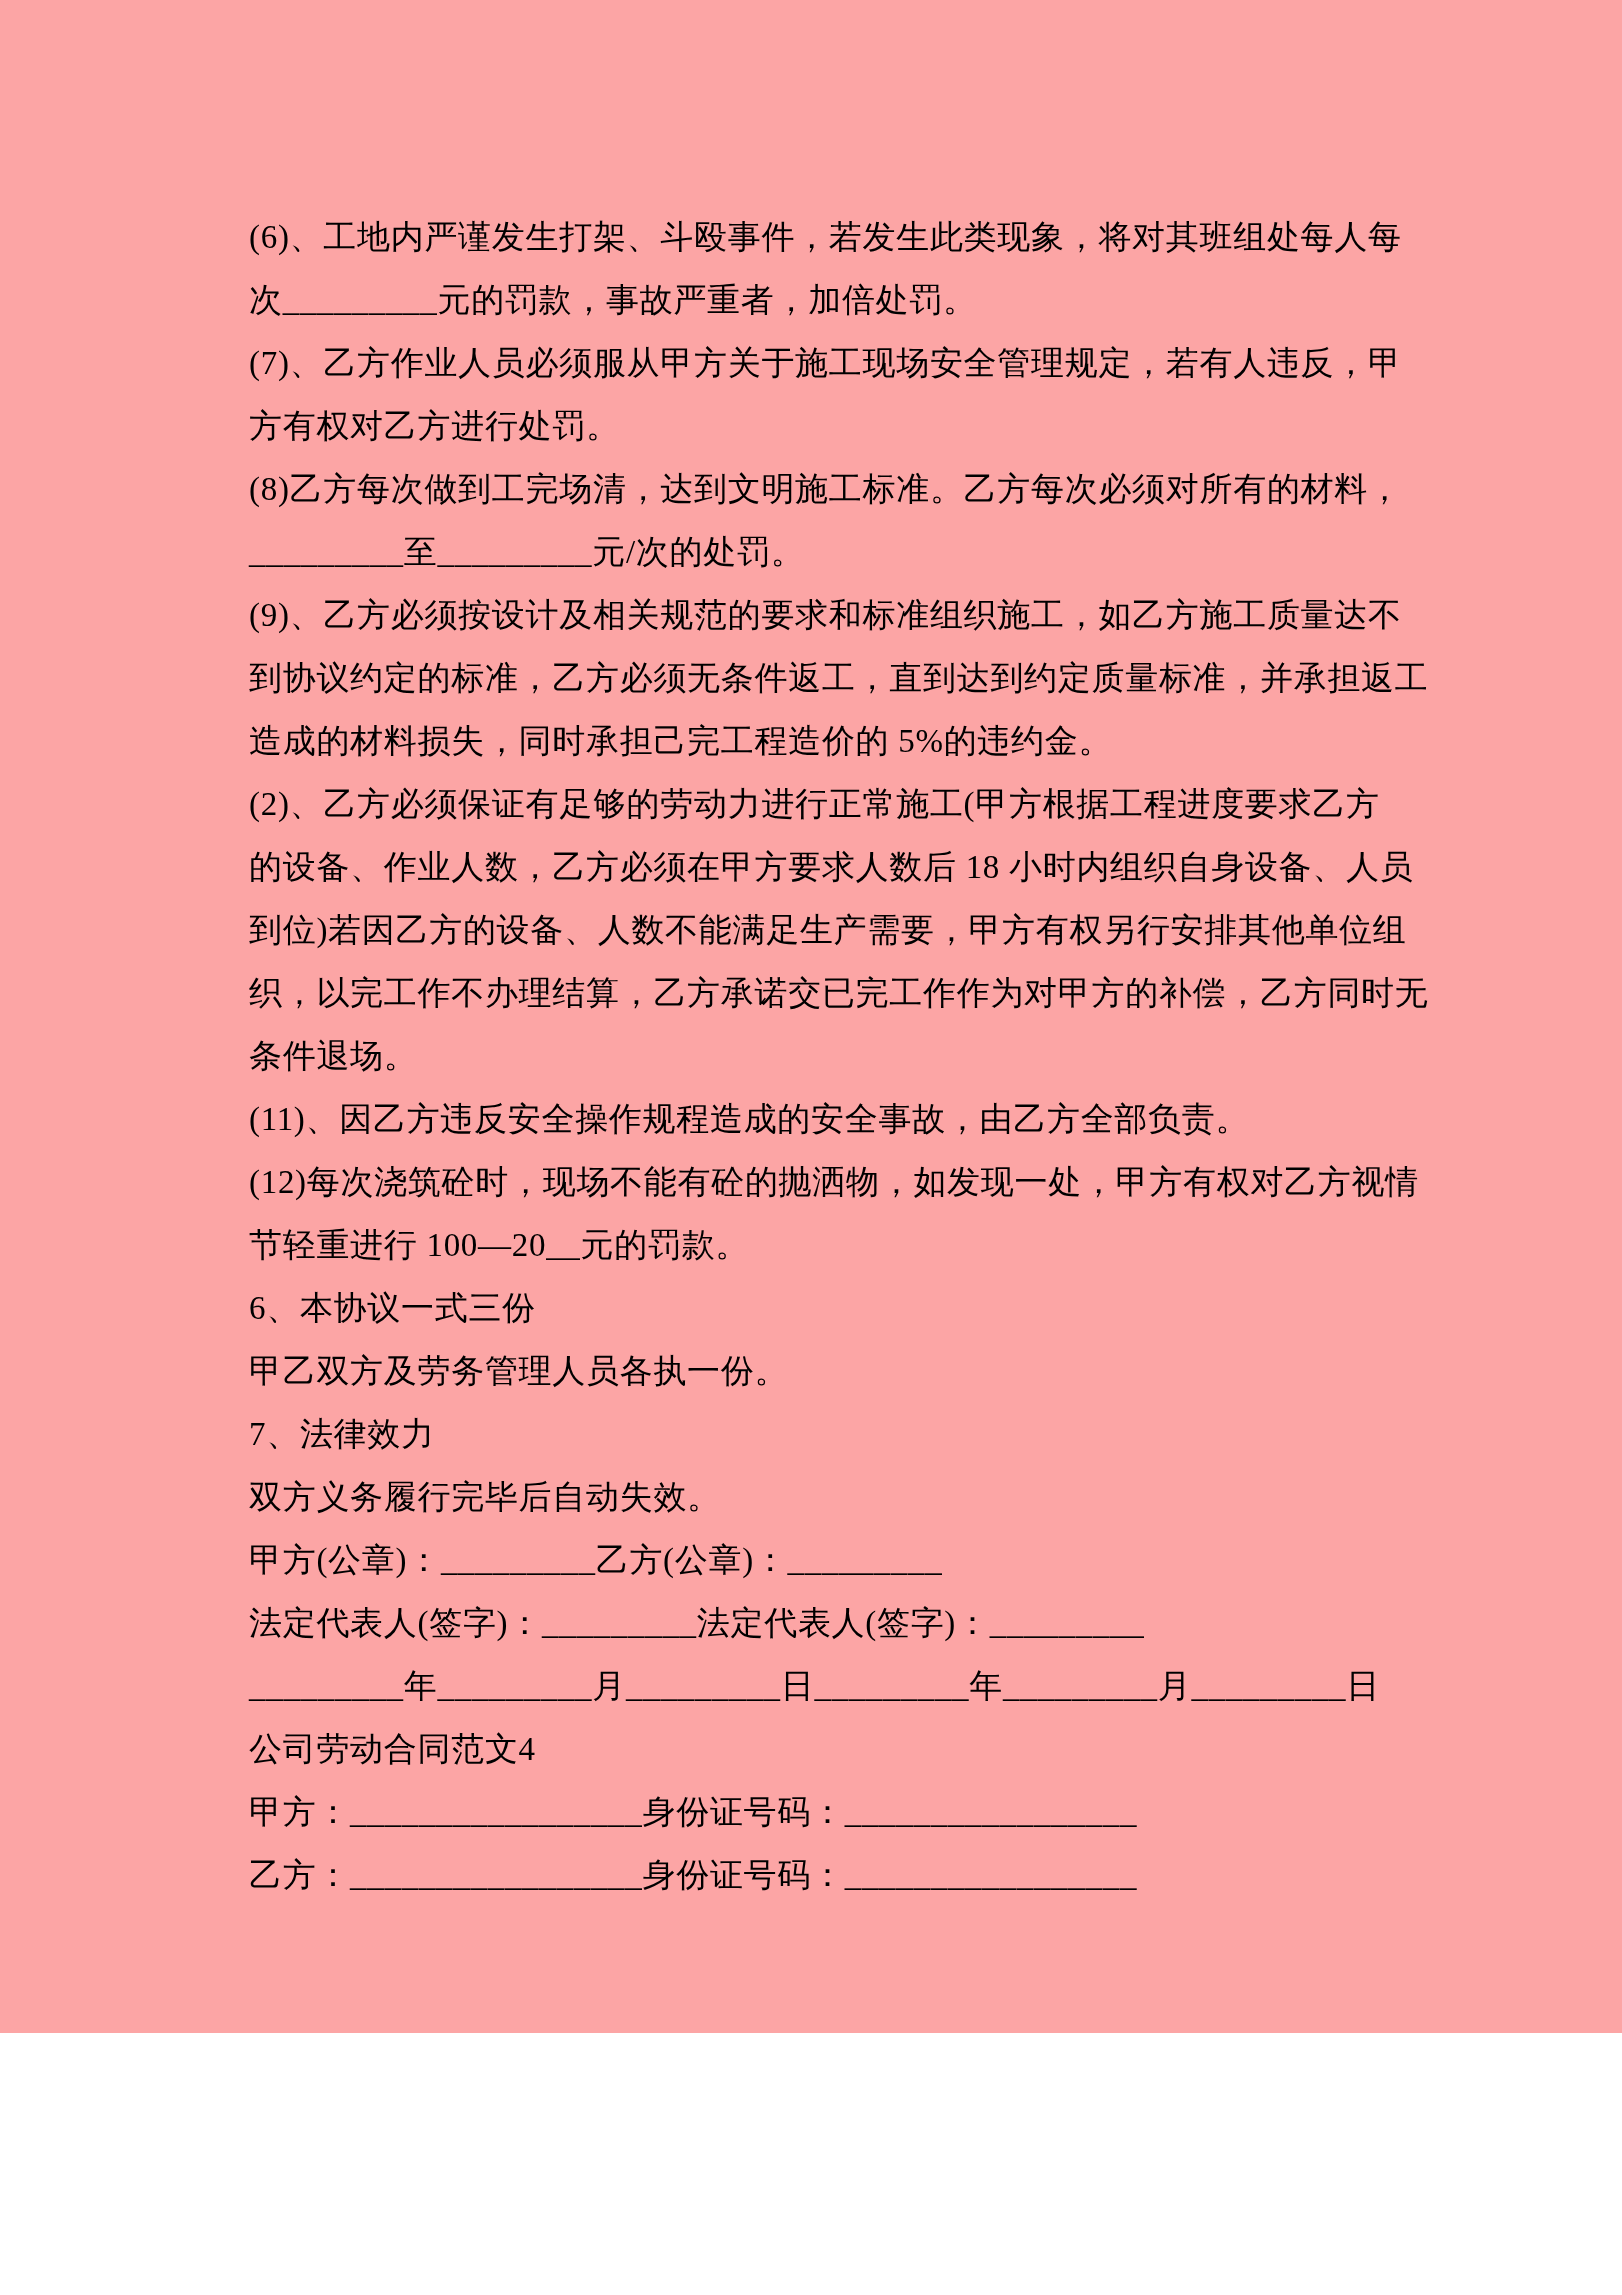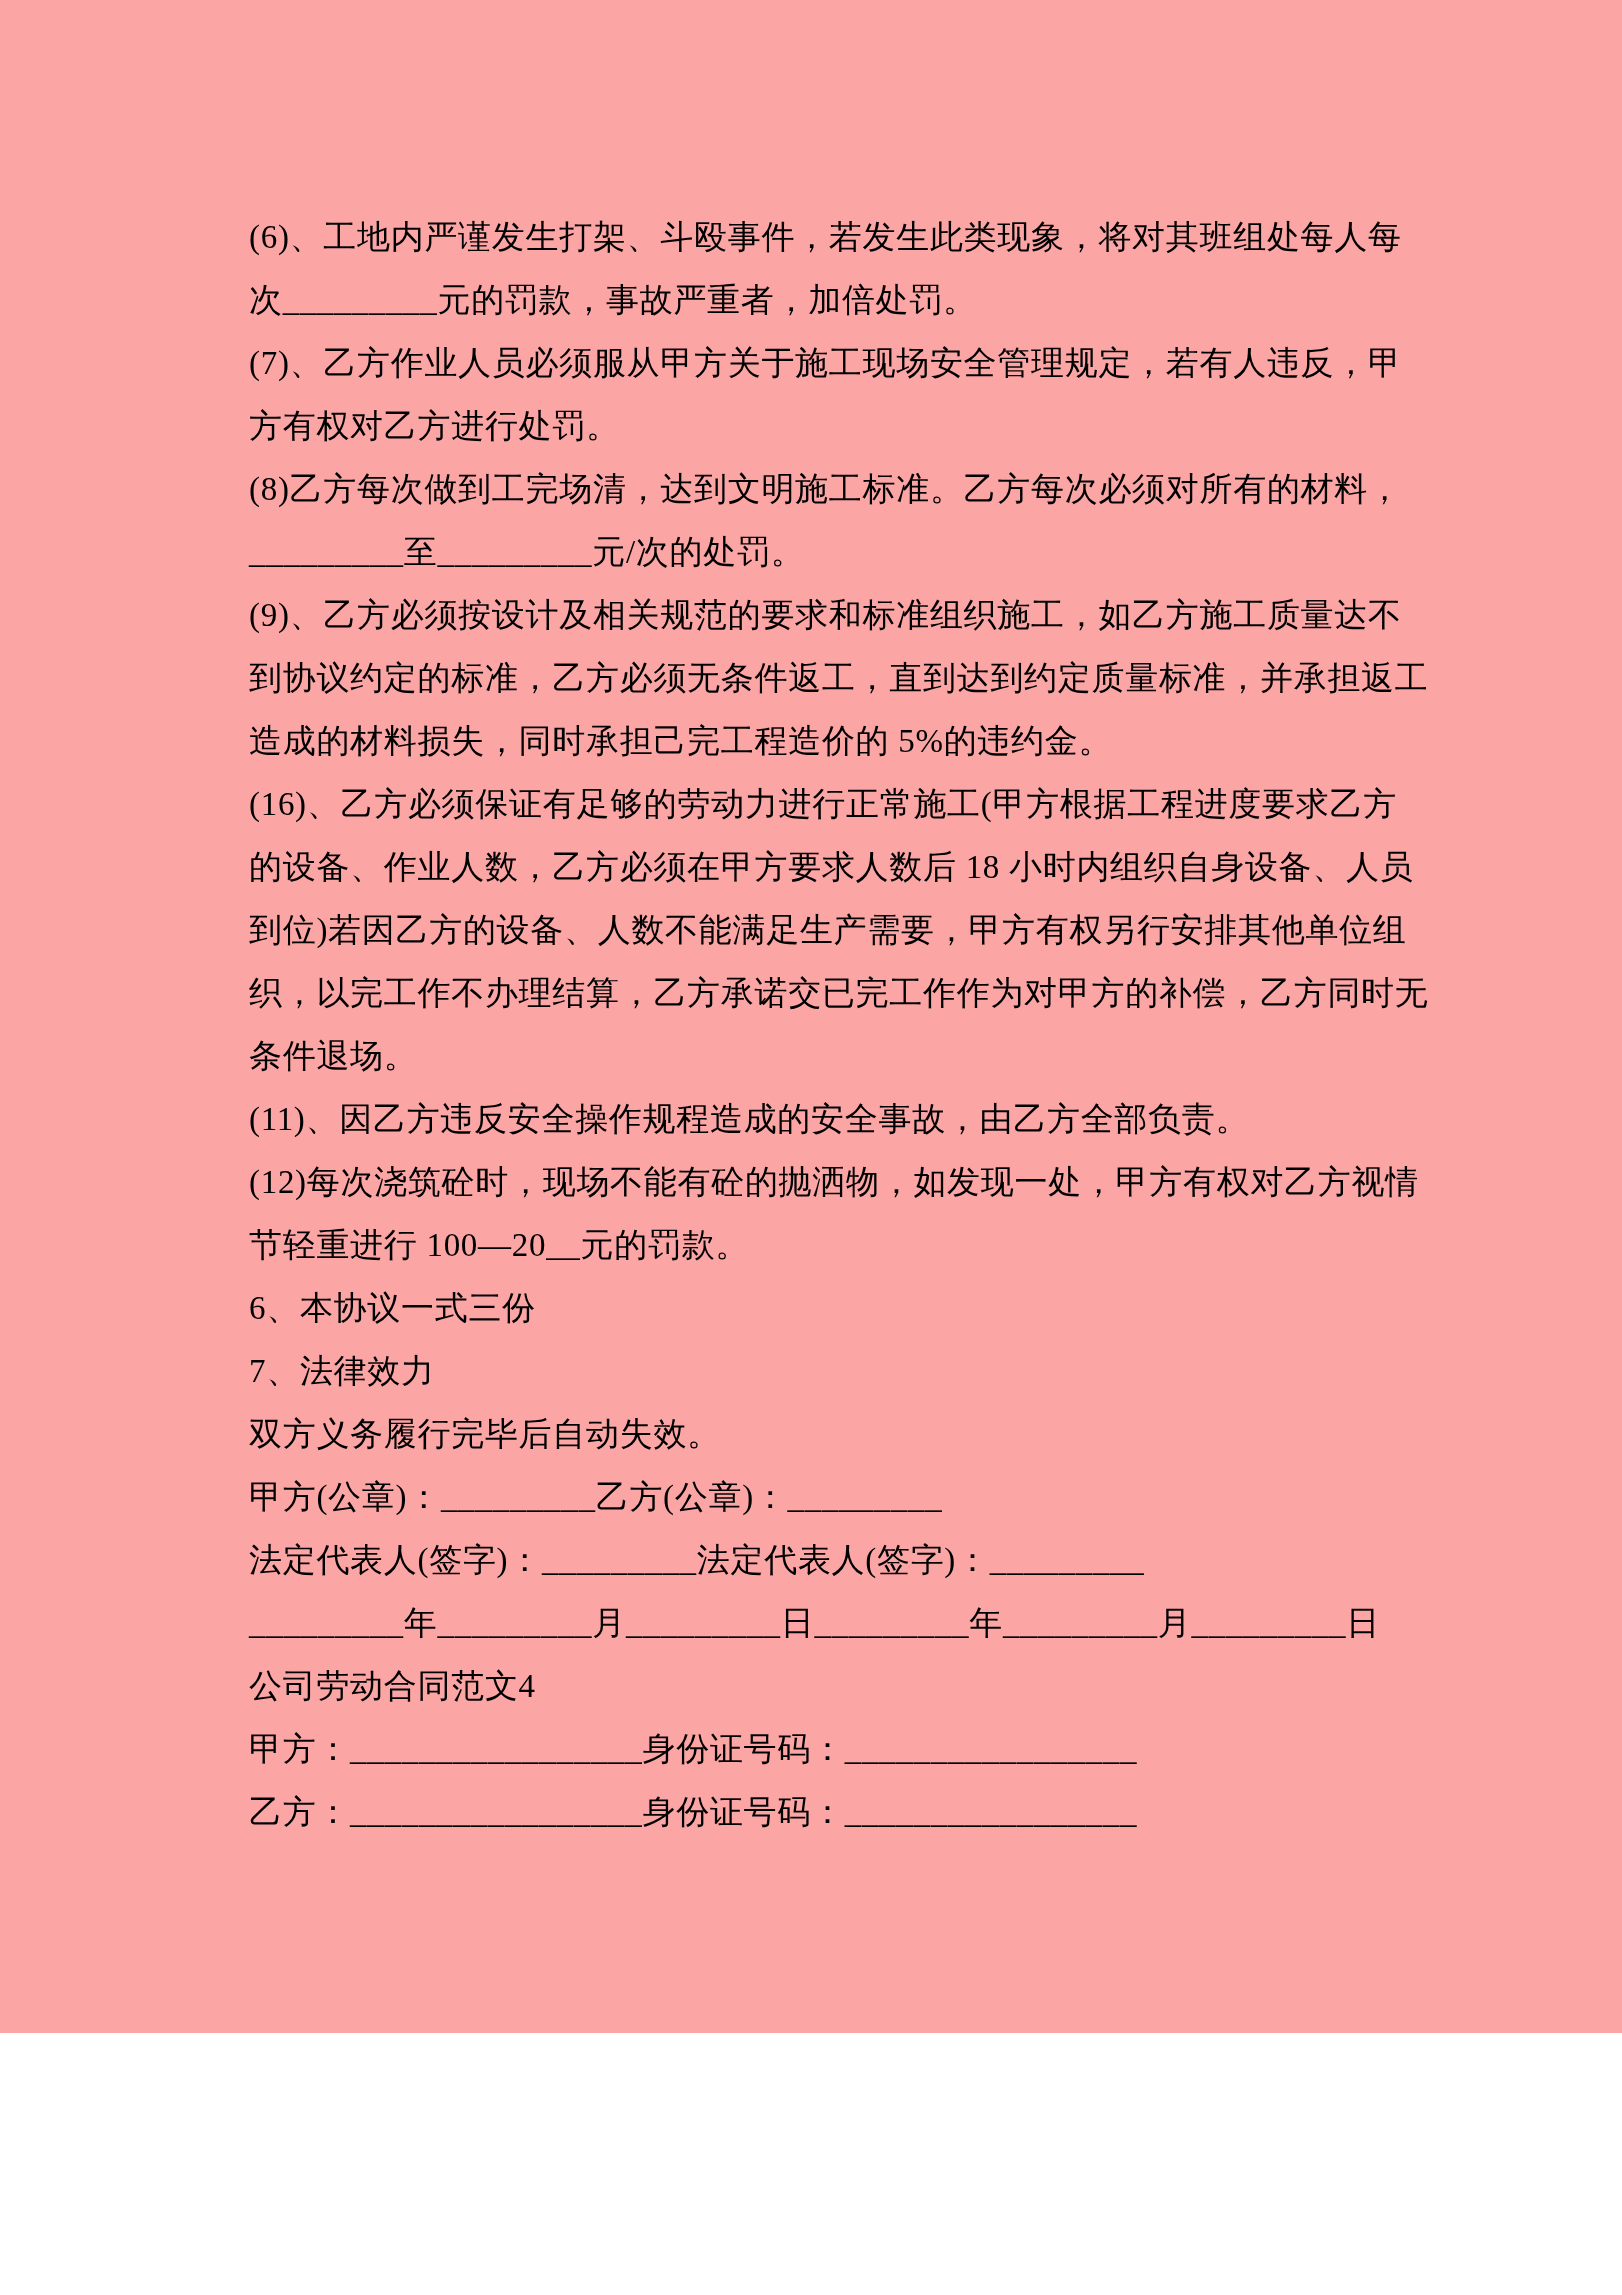--- a/index.html
+++ b/index.html
@@ -41,29 +41,30 @@
   <div class="content">
     <div class="line">(6)、工地内严谨发生打架、斗殴事件，若发生此类现象，将对其班组处每人每</div>
     <div class="line">次_________元的罚款，事故严重者，加倍处罚。</div>
     <div class="line">(7)、乙方作业人员必须服从甲方关于施工现场安全管理规定，若有人违反，甲</div>
     <div class="line">方有权对乙方进行处罚。</div>
     <div class="line">(8)乙方每次做到工完场清，达到文明施工标准。乙方每次必须对所有的材料，</div>
     <div class="line">_________至_________元/次的处罚。</div>
     <div class="line">(9)、乙方必须按设计及相关规范的要求和标准组织施工，如乙方施工质量达不</div>
     <div class="line">到协议约定的标准，乙方必须无条件返工，直到达到约定质量标准，并承担返工</div>
     <div class="line">造成的材料损失，同时承担己完工程造价的 5%的违约金。</div>
-    <div class="line">(16)、乙方必须保证有足够的劳动力进行正常施工(甲方根据工程进度要求乙方</div>
+    <div class="line">(2)、乙方必须保证有足够的劳动力进行正常施工(甲方根据工程进度要求乙方</div>
     <div class="line">的设备、作业人数，乙方必须在甲方要求人数后 18 小时内组织自身设备、人员</div>
     <div class="line">到位)若因乙方的设备、人数不能满足生产需要，甲方有权另行安排其他单位组</div>
     <div class="line">织，以完工作不办理结算，乙方承诺交已完工作作为对甲方的补偿，乙方同时无</div>
     <div class="line">条件退场。</div>
     <div class="line">(11)、因乙方违反安全操作规程造成的安全事故，由乙方全部负责。</div>
     <div class="line">(12)每次浇筑砼时，现场不能有砼的抛洒物，如发现一处，甲方有权对乙方视情</div>
     <div class="line">节轻重进行 100—20__元的罚款。</div>
     <div class="line">6、本协议一式三份</div>
+    <div class="line">甲乙双方及劳务管理人员各执一份。</div>
     <div class="line">7、法律效力</div>
     <div class="line">双方义务履行完毕后自动失效。</div>
     <div class="line">甲方(公章)：_________乙方(公章)：_________</div>
     <div class="line">法定代表人(签字)：_________法定代表人(签字)：_________</div>
     <div class="line">_________年_________月_________日_________年_________月_________日</div>
     <div class="line">公司劳动合同范文4</div>
     <div class="line">甲方：_________________身份证号码：_________________</div>
     <div class="line">乙方：_________________身份证号码：_________________</div>
   </div>
 </div>

